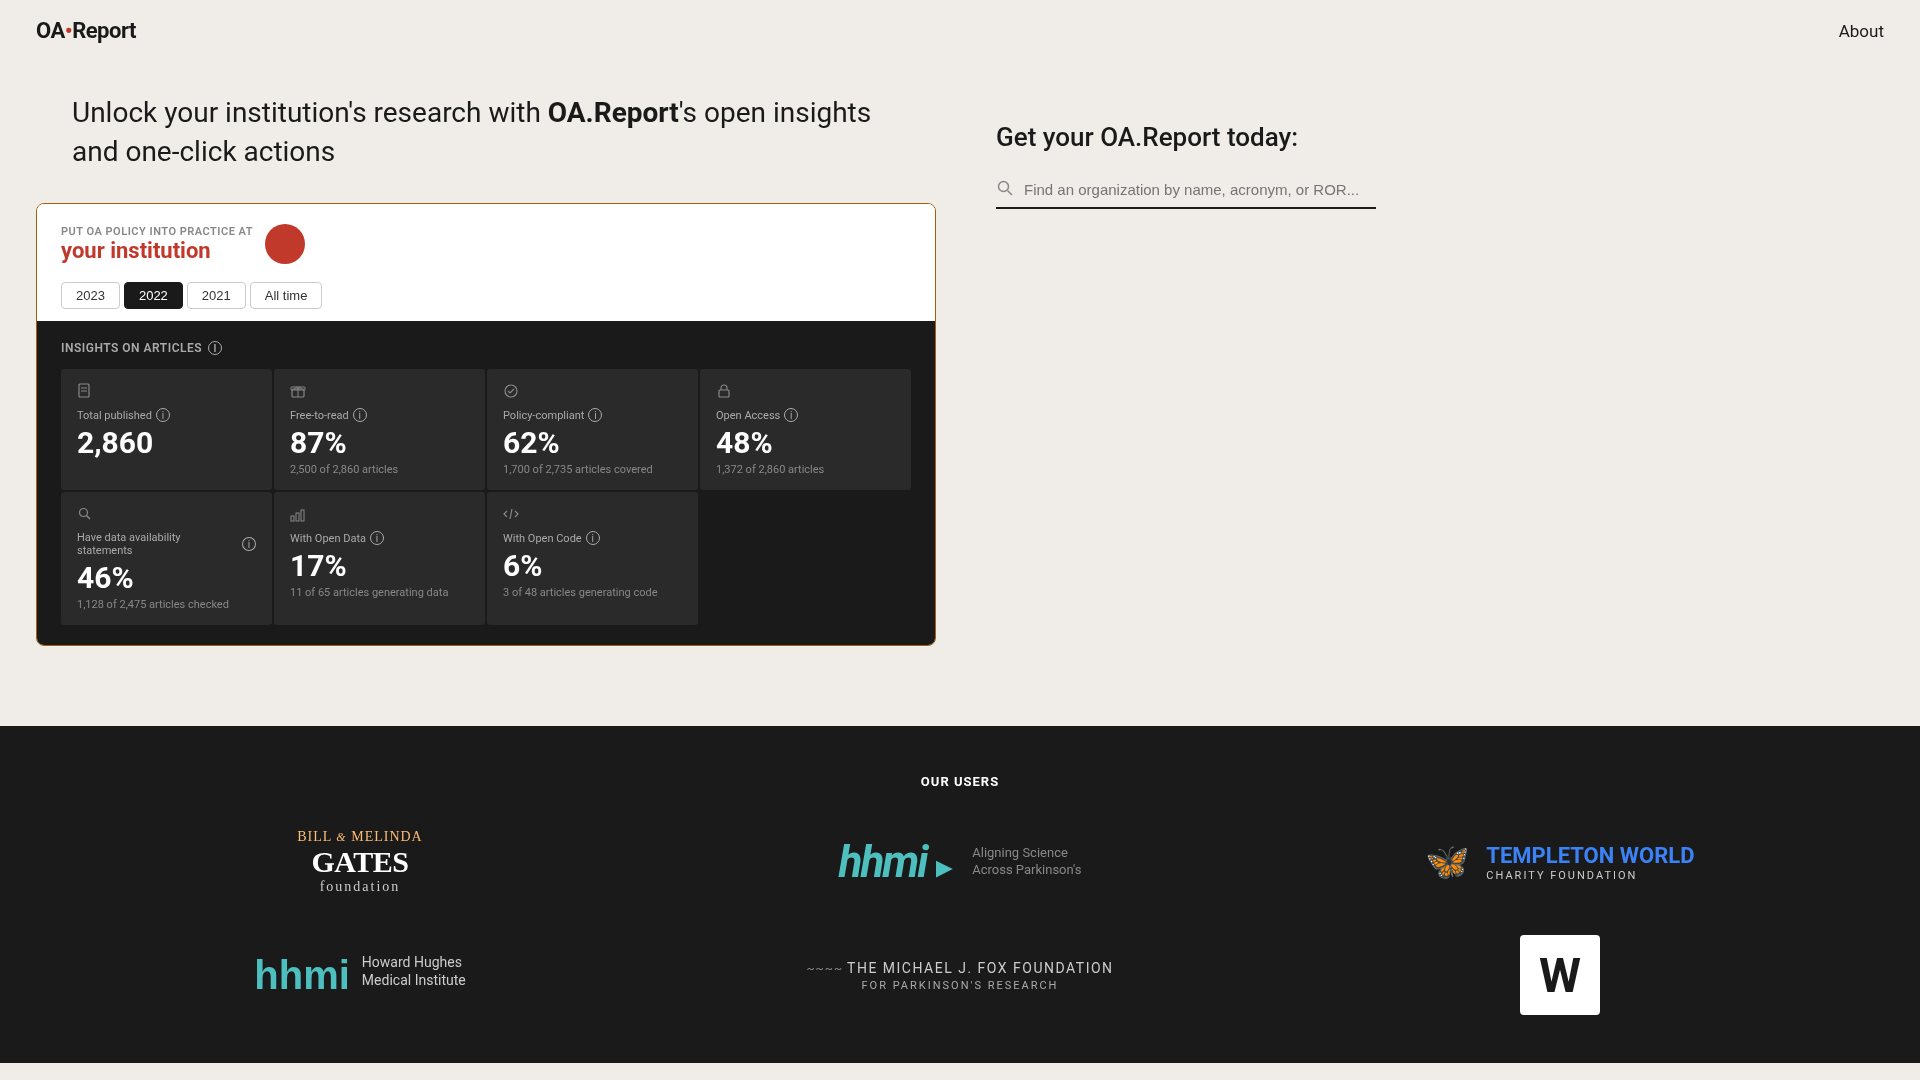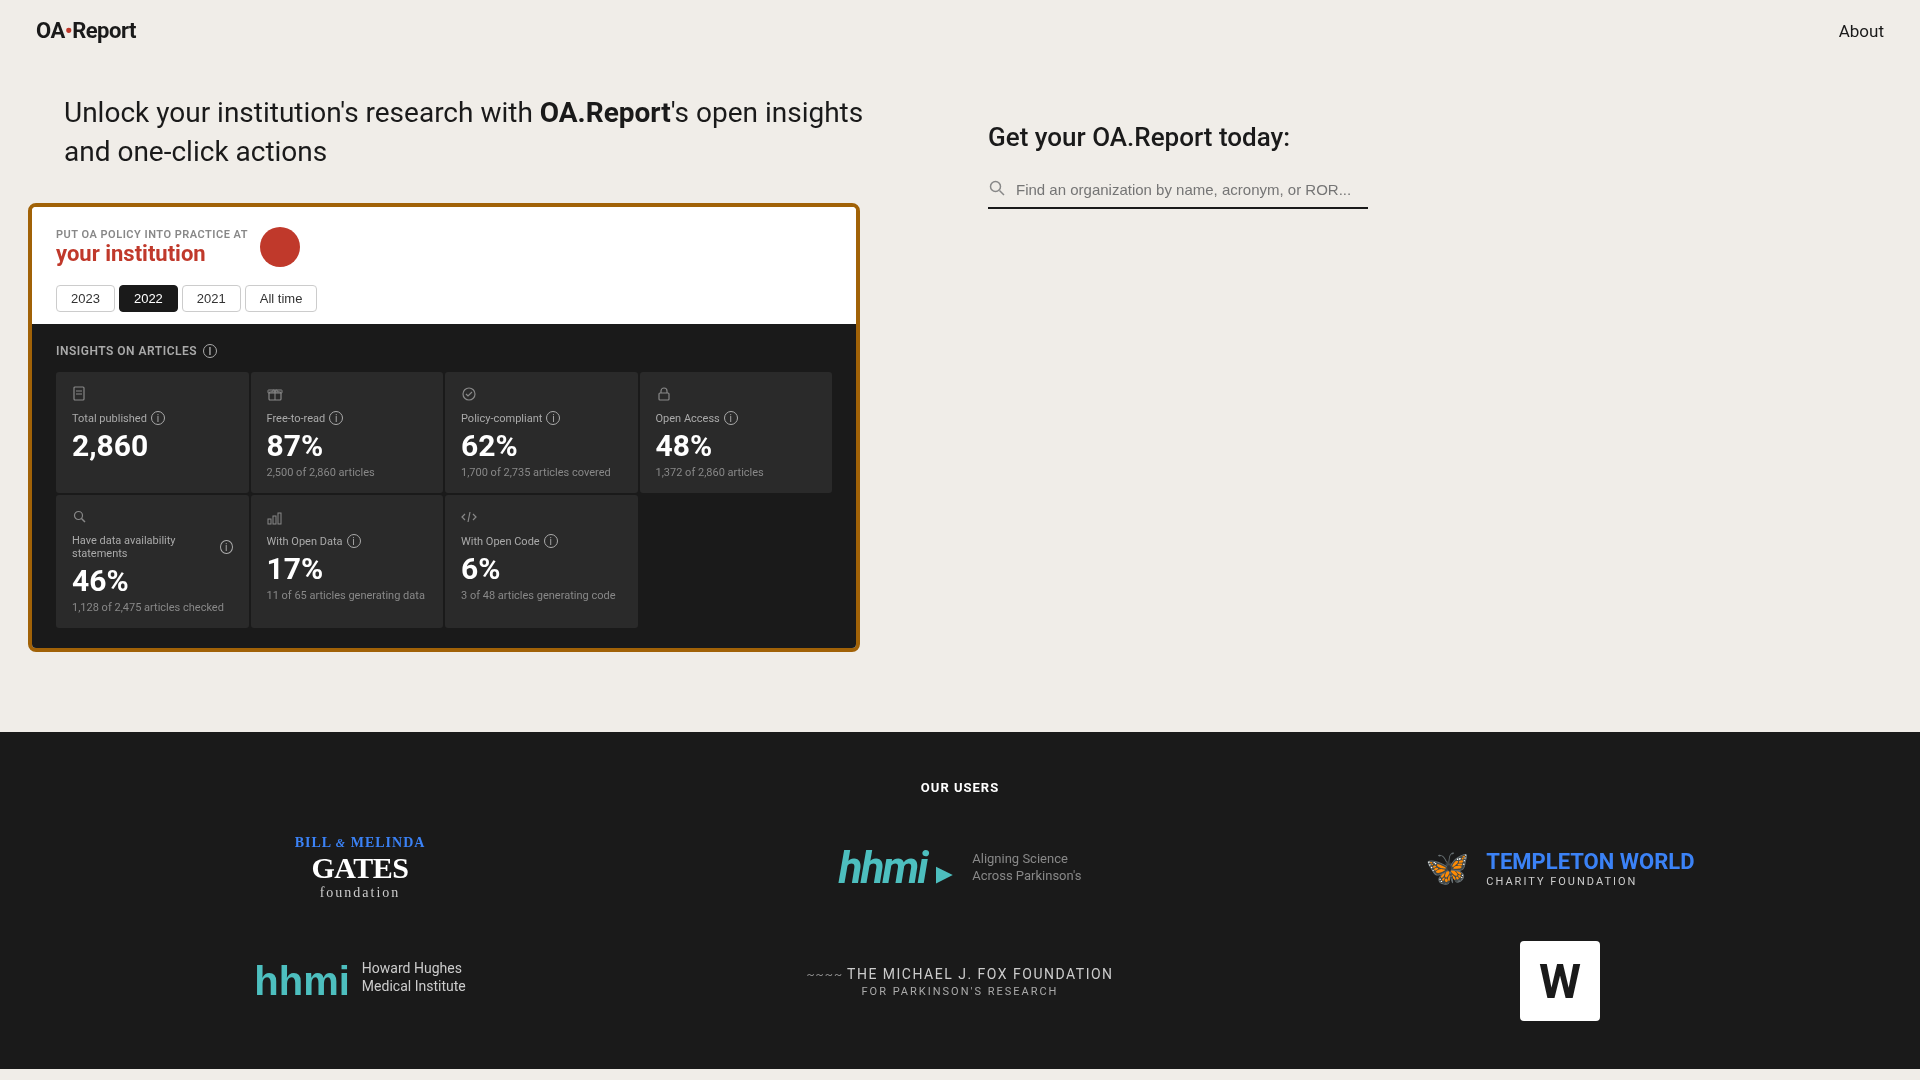--- a/index.html
+++ b/index.html
@@ -44,24 +44,24 @@
       line-height: 1.4;
       margin-bottom: 32px;
     }
     .hero-title strong {
       font-weight: 700;
     }
 
     
     .dashboard-card {
       background: #fff;
-      border: 4px solid #a16207;
+      border: 1px solid #a16207;
       border-radius: 8px;
       overflow: hidden;
-      width: 832px;
+      width: 900px;
       margin-left: 0;
     }
     .dashboard-header {
       padding: 20px 24px 10px 24px;
       background: #fff;
       display: flex;
       align-items: center;
       gap: 12px;
     }
     .dashboard-header-text {
@@ -184,21 +184,21 @@
     }
     .stat-sub {
       font-size: 11px;
       color: #888;
     }
 
     
     .main-content {
       display: flex;
       gap: 60px;
-      padding: 0 28px;
+      padding: 0 36px;
     }
     .left-panel { flex: 0 0 900px; }
     .right-panel {
       flex: 1;
       padding-top: 60px;
       max-width: 400px;
     }
     .get-report-title {
       font-size: 26px;
       font-weight: 500;
@@ -527,21 +527,21 @@
   </div>
 </div>
 
 <footer class="footer">
   <div class="our-users-label">OUR USERS</div>
 
   <div class="logos-grid-top">
 
     <div class="logo-item">
       <div class="gates-logo">
-        <div style="font-size:14px; font-weight:700; color:#3b82f6; letter-spacing:1px;">BILL <span style="font-style:italic; font-size:12px;">&amp;</span> MELINDA</div>
+        <div style="font-size:14px; font-weight:400; color:#fdba74; letter-spacing:1px;">BILL <span style="font-style:italic; font-size:12px;">&amp;</span> MELINDA</div>
         <div class="gates-title" style="color:#fff; font-size:30px; letter-spacing:-0.5px;">GATES</div>
         <div style="font-size:14px; font-weight:300; color:#ccc; letter-spacing:2px;">foundation</div>
       </div>
     </div>
 
     <div class="logo-item asap-logo">
       <div>
         <span class="asap-text">hhmi</span>
         <span style="color:#4dbfbf; font-size:28px; font-weight:700;">►</span>
       </div>

